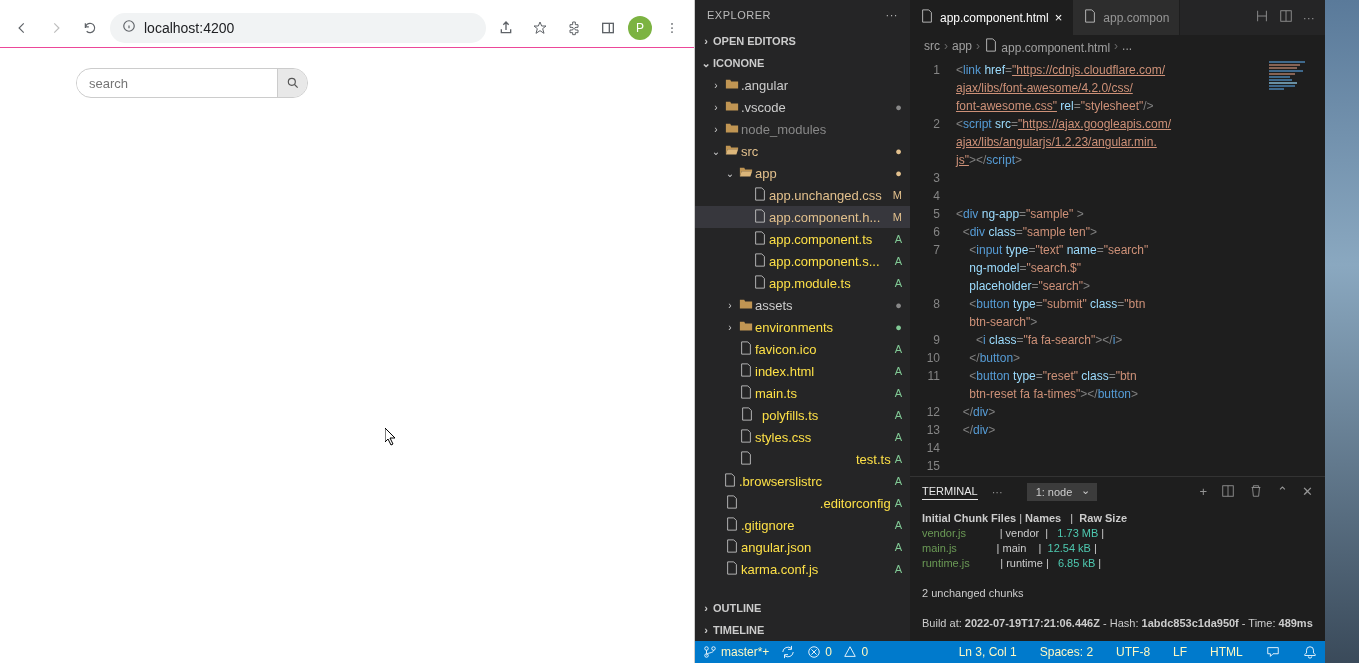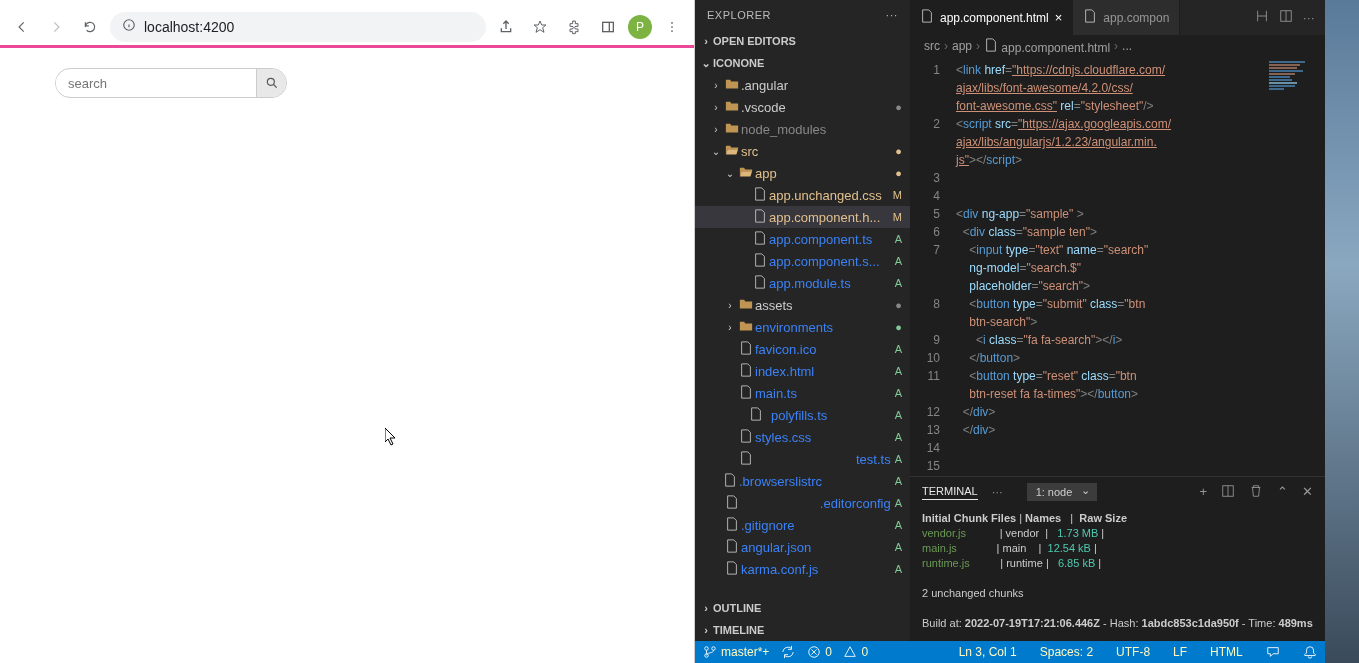--- a/index.html
+++ b/index.html
@@ -1,26 +1,26 @@
 <!DOCTYPE html>
 <html><head>
 <meta charset="utf-8">
 <style>
 * { box-sizing: border-box; margin: 0; padding: 0; font-family: -apple-system, "Segoe UI", sans-serif; }
 body { width: 1359px; height: 663px; display: flex; overflow: hidden; background: #fff; }
 .browser { flex: 0 0 695px; display: flex; flex-direction: column; background: #fff; border-right: 1px solid #ccc; }
 .tab-strip { height: 8px; background: #fff; }
-.addr-bar { height: 40px; display: flex; align-items: center; padding: 0 8px; gap: 6px; border-bottom: 3px solid #ec4899; }
+.addr-bar { height: 40px; display: flex; align-items: center; padding: 0 8px; gap: 6px; border-bottom: 1px solid #ec4899; }
 .nav-btn { width: 28px; height: 28px; display: flex; align-items: center; justify-content: center; border-radius: 50%; cursor: pointer; color: #5f6368; }
 .nav-btn.disabled { color: #bdbdbd; }
 .url-box { flex: 1; height: 30px; background: #f1f3f4; border-radius: 15px; display: flex; align-items: center; padding: 0 12px; gap: 8px; color: #5f6368; font-size: 14px; }
 .url-text { color: #202124; }
 .right-icons { display: flex; gap: 6px; align-items: center; }
 .avatar { width: 24px; height: 24px; border-radius: 50%; background: #7cb342; color: #fff; display: flex; align-items: center; justify-content: center; font-size: 12px; font-weight: 500; }
-.page-content { flex: 1; padding: 20px 0 0 55px; position: relative; }
+.page-content { flex: 1; padding: 20px 0 0 76px; position: relative; }
 .search-widget { display: inline-flex; align-items: center; border: 1px solid #ccc; border-radius: 18px; height: 30px; overflow: hidden; background: #fff; }
 .search-input { border: none; outline: none; padding: 0 12px; font-size: 13px; }
 .search-btn { width: 30px; height: 30px; background: #e8e8e8; border: none; border-left: 1px solid #ccc; display: flex; align-items: center; justify-content: center; cursor: pointer; }
 .cursor-arrow { position: absolute; top: 380px; left: 385px; width: 12px; height: 18px; }
 
 .vscode { flex: 1; display: flex; flex-direction: column; background: #1e1e1e; color: #ccc; font-size: 12px; position: relative; }
 .vscode-main { flex: 1; display: flex; overflow: hidden; }
 .sidebar { width: 215px; background: #252526; display: flex; flex-direction: column; overflow: hidden; }
 .side-title { height: 30px; display: flex; align-items: center; justify-content: space-between; padding: 0 12px; color: #bbb; font-size: 11px; letter-spacing: 0.5px; }
 .side-section { height: 22px; display: flex; align-items: center; padding: 0 4px; color: #ccc; font-size: 11px; font-weight: 600; cursor: pointer; }
@@ -71,21 +71,21 @@
 
 .statusbar { height: 22px; background: #007acc; color: #fef9c3; display: flex; align-items: center; font-size: 12px; padding: 0 8px; gap: 12px; }
 .statusbar .sb-item { display: flex; align-items: center; gap: 4px; cursor: pointer; }
 .sb-right { margin-left: auto; display: flex; gap: 23px; }
 
 .desktop-edge { width: 40px; background: linear-gradient(180deg,#5a7a9a 0%, #8aa8c0 40%, #3a4a5a 100%); }
 
 svg { width: 14px; height: 14px; }
 .ic16 svg { width: 16px; height: 16px; }
 .git-mod-name { color: #e2c08d; }
-.git-add-name { color: #3b82f6; }
+.git-add-name { color: #fde047; }
 </style>
 </head>
 <body>
 
 <div class="browser">
   <div class="tab-strip"></div>
   <div class="addr-bar">
     <div class="nav-btn">
       <svg viewBox="0 0 24 24">
           <path d="M15 4l-8 8 8 8" stroke="#5f6368" stroke-width="2" fill="none"></path>
@@ -289,21 +289,21 @@
             <span class="decoration git-a">A</span>
           </div>
           <div class="tree-row" style="padding-left: 28px;">
             <span class="twist"></span>
             <span class="ficon"><svg viewBox="0 0 16 16" width="14" height="14">
                 <path d="M3 1h7l3 3v11H3z" fill="none" stroke="#c5c5c5"></path>
               </svg></span>
             <span class="fname git-add-name">main.ts</span>
             <span class="decoration git-a">A</span>
           </div>
-          <div class="tree-row" style="padding-left: 32px; gap: 6px;">
+          <div class="tree-row" style="padding-left: 23px; gap: 6px;">
             <span class="twist"></span>
             <span class="ficon"><svg viewBox="0 0 16 16" width="14" height="14">
                 <path d="M3 1h7l3 3v11H3z" fill="none" stroke="#c5c5c5"></path>
               </svg></span>
             <span class="fname git-add-name">polyfills.ts</span>
             <span class="decoration git-a">A</span>
           </div>
           <div class="tree-row" style="padding-left: 28px;">
             <span class="twist"></span>
             <span class="ficon"><svg viewBox="0 0 16 16" width="14" height="14">

